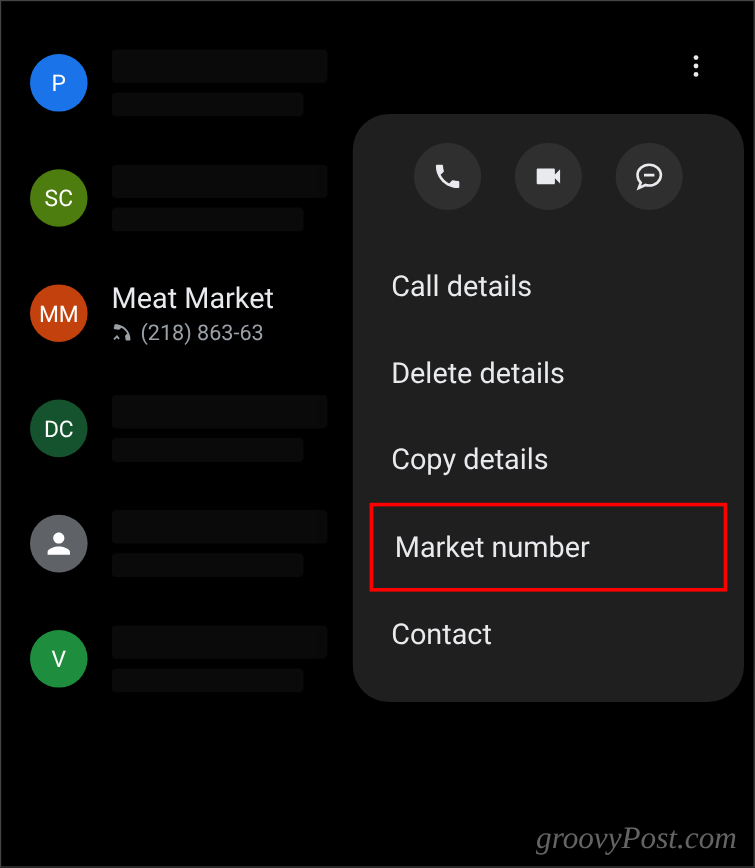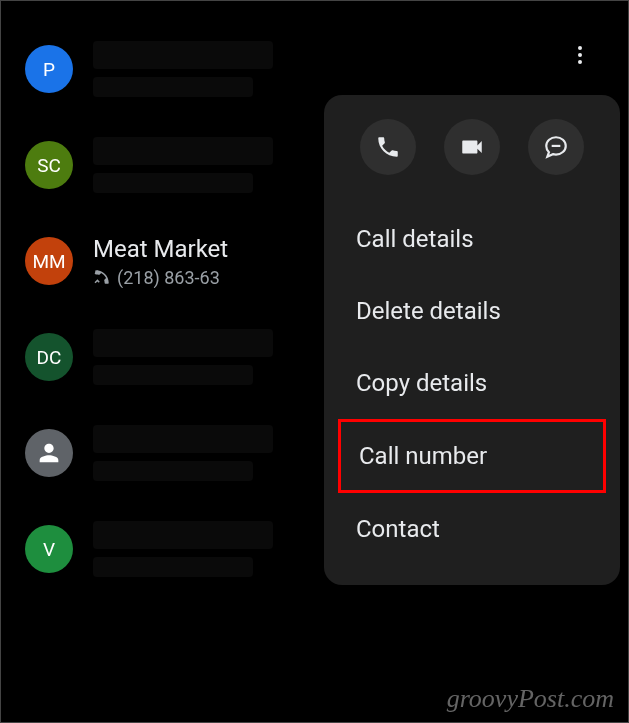--- a/index.html
+++ b/index.html
@@ -84,23 +84,23 @@
       display: flex;
       align-items: center;
       justify-content: center;
       cursor: pointer;
     }
     .more-button svg { width: 24px; height: 24px; fill: #e8eaed; }
     .context-menu {
       position: absolute;
       top: 94px;
       right: 8px;
-      width: 296px;
+      width: 326px;
       background: #1f1f1f;
-      border-radius: 18px;
+      border-radius: 30px;
       box-shadow: 0 8px 24px rgba(0,0,0,0.5);
       padding: 24px 0 20px 0;
     }
     .action-row {
       display: flex;
       justify-content: center;
       gap: 28px;
       padding: 0 24px 28px 24px;
     }
     .action-btn {
@@ -224,17 +224,17 @@
     <div class="action-btn">
       <svg viewBox="0 0 24 24">
           <path fill="none" stroke="#e8eaed" stroke-width="2" d="M12 3c5 0 9 3.6 9 8s-4 8-9 8c-1 0-2-.1-2.9-.4L4 21l1.5-4.2C4 15.3 3 13.3 3 11c0-4.4 4-8 9-8z"></path>
           <line x1="8" y1="11" x2="16" y2="11" stroke="#e8eaed" stroke-width="2"></line>
         </svg>
     </div>
   </div>
   <div class="menu-item">Call details</div>
   <div class="menu-item">Delete details</div>
   <div class="menu-item">Copy details</div>
-  <div class="menu-item highlight">Call number</div>
+  <div class="menu-item highlight">Market number</div>
   <div class="menu-item">Contact</div>
 </div>
 
 <div class="watermark">groovyPost.com</div>
 
 </body></html>

